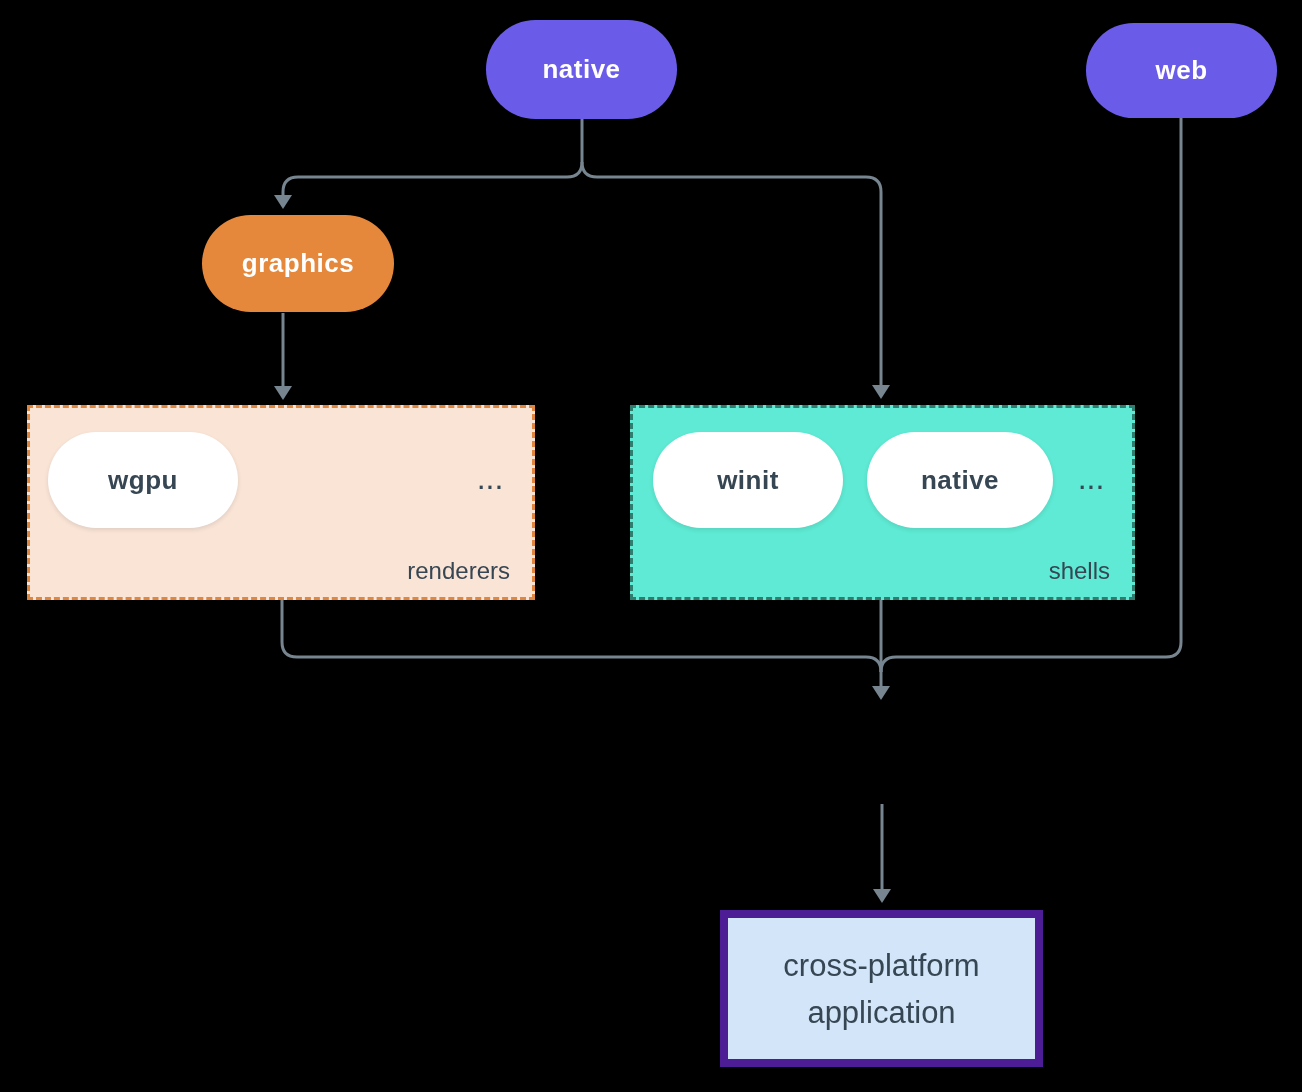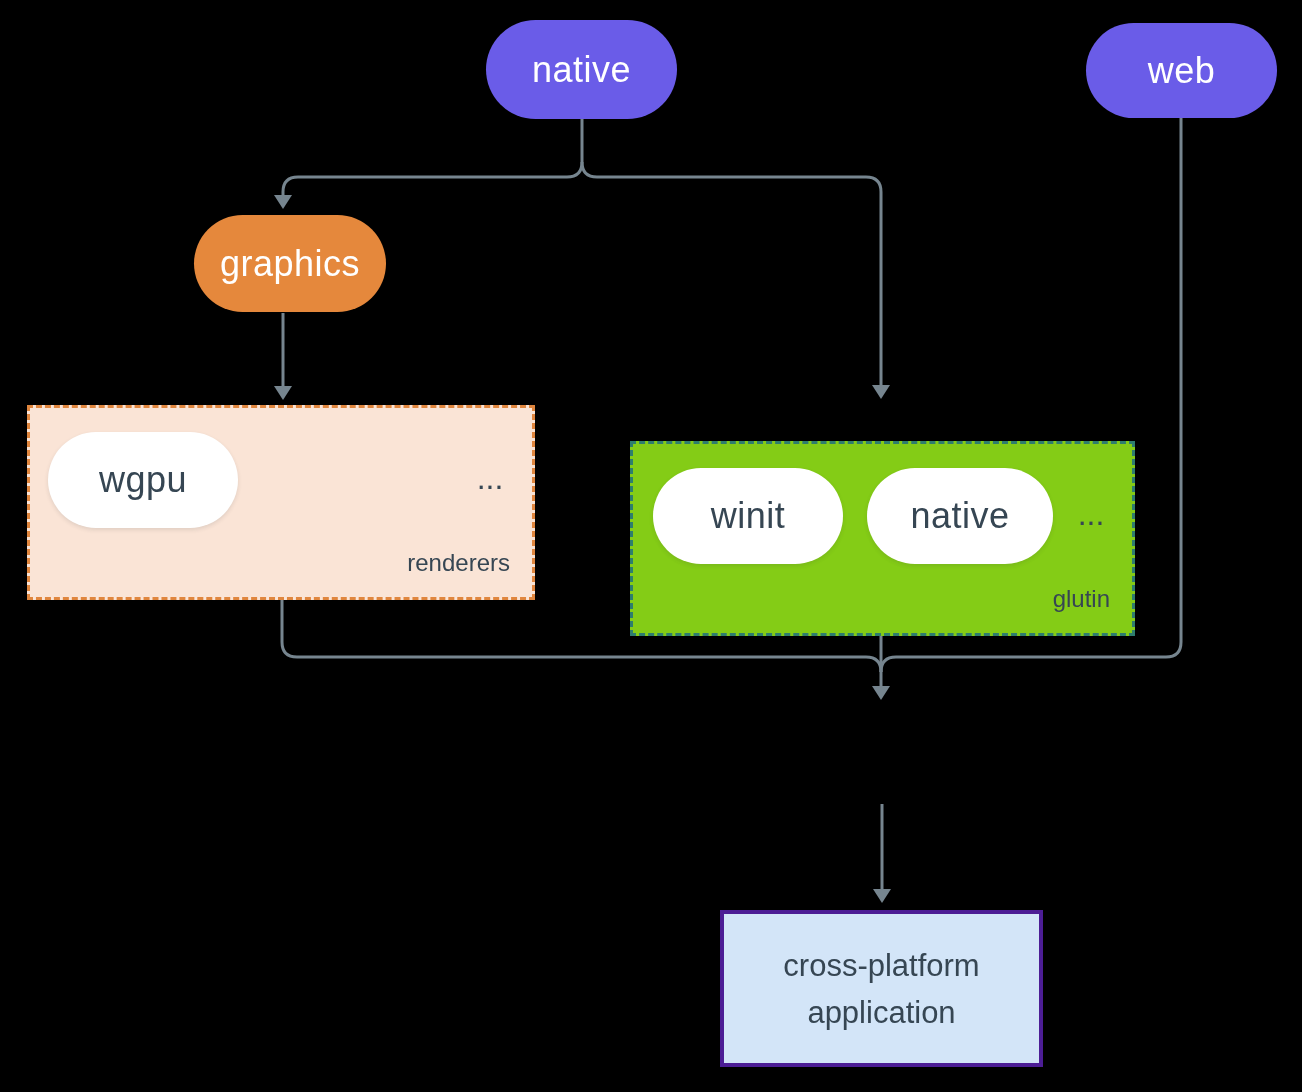--- a/index.html
+++ b/index.html
@@ -20,81 +20,81 @@
     left: 0; top: 0;
     width: 1302px;
     height: 1092px;
   }
   .pill {
     position: absolute;
     display: flex;
     align-items: center;
     justify-content: center;
     border-radius: 50px;
-    font-size: 36px;
+    font-size: 26px;
     color: #ffffff;
     letter-spacing: 0.5px;
+    font-weight: bold;
   }
   .pill.purple { background: #6a5ce8; }
   .pill.orange { background: #e5883c; }
   .pill.blue   { background: #2d86d6; }
   .pill.white  {
     background: #ffffff;
     color: #364653;
     box-shadow: 0 2px 4px rgba(40,50,60,0.12);
   }
   #node-native   { left: 486px; top: 20px;  width: 191px; height: 99px; }
   #node-web      { left: 1086px; top: 23px; width: 191px; height: 95px; }
-  #node-graphics { left: 194px; top: 215px; width: 192px; height: 97px; }
+  #node-graphics { left: 202px; top: 215px; width: 192px; height: 97px; }
   #node-iced     { left: 787px; top: 707px; width: 191px; height: 96px; }
 
   .group {
     position: absolute;
     box-sizing: border-box;
   }
   #group-renderers {
     left: 27px; top: 405px; width: 508px; height: 195px;
     background: #fae4d6;
     border: 3px dashed #e0863e;
   }
   #group-shells {
     left: 630px; top: 405px; width: 505px; height: 195px;
-    background: #84cc16;
+    background: #5eead4;
     border: 3px dashed #2e7d6e;
-    margin-top: 36px;
   }
   .group .pill { border-radius: 48px; }
   #node-wgpu   { left: 18px;  top: 24px; width: 190px; height: 96px; }
   #node-glow   { left: 233px; top: 24px; width: 188px; height: 96px; }
   #node-winit  { left: 20px;  top: 24px; width: 190px; height: 96px; }
   #node-glutin { left: 234px; top: 24px; width: 186px; height: 96px; }
   .ellipsis {
     position: absolute;
     top: 52px;
     width: 60px;
     text-align: center;
     font-size: 32px;
     color: #364653;
   }
   #renderers-ellipsis { left: 430px; }
   #shells-ellipsis    { left: 428px; }
   .group-label {
     position: absolute;
     right: 22px;
-    bottom: 20px;
+    bottom: 12px;
     font-size: 24px;
     color: #364653;
   }
   .app-box {
     position: absolute;
     left: 720px; top: 910px;
     width: 323px; height: 157px;
     box-sizing: border-box;
     background: #d3e5f8;
-    border: 4px solid #4c1d95;
+    border: 8px solid #4c1d95;
     display: flex;
     flex-direction: column;
     align-items: center;
     justify-content: center;
     color: #364653;
     font-size: 31px;
     line-height: 47px;
   }
 </style>
 </head>
@@ -131,21 +131,21 @@
   <div id="group-renderers" class="group">
     <div id="node-wgpu" class="pill white">wgpu</div>
     <div id="renderers-ellipsis" class="ellipsis">...</div>
     <div class="group-label">renderers</div>
   </div>
 
   <div id="group-shells" class="group">
     <div id="node-winit" class="pill white">winit</div>
     <div id="node-glutin" class="pill white">native</div>
     <div id="shells-ellipsis" class="ellipsis">...</div>
-    <div class="group-label">glutin</div>
+    <div class="group-label">shells</div>
   </div>
 
 
   <div class="app-box">
     <div>cross-platform</div>
     <div>application</div>
   </div>
 
 </div>
 

